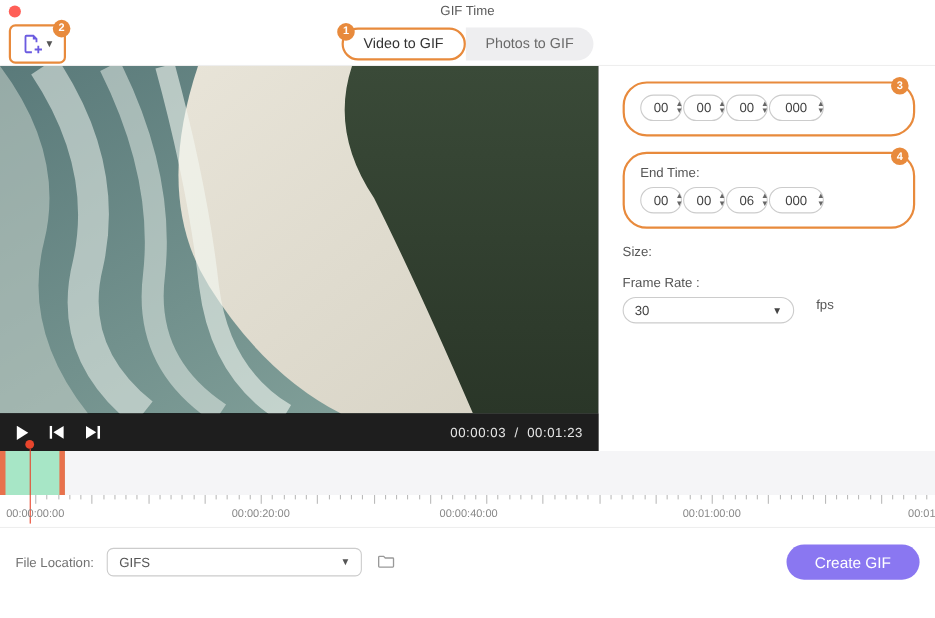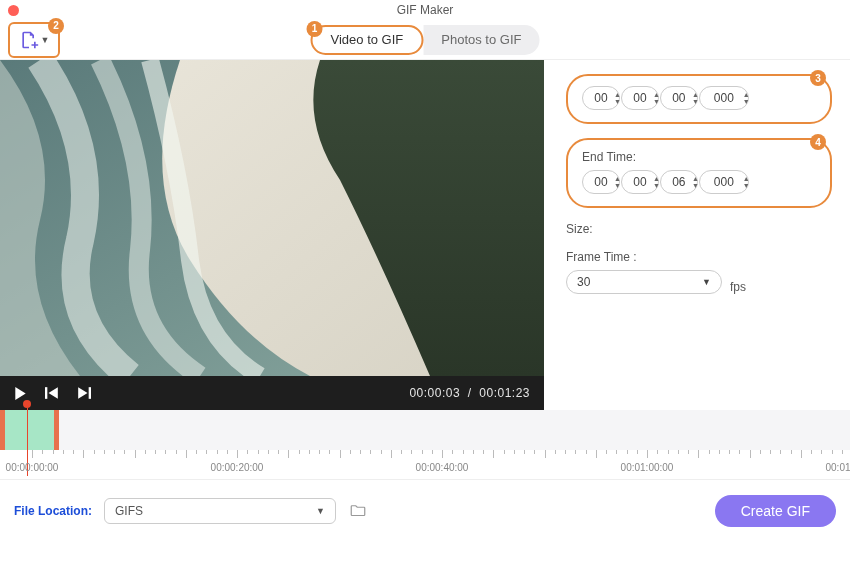--- a/index.html
+++ b/index.html
@@ -39,48 +39,48 @@
   .group-label { font-size: 12px; color: #555; margin-bottom: 6px; }
   .spinners { display: flex; align-items: center; }
   .num-input { width: 38px; height: 24px; border: 1px solid #ccc; border-radius: 12px; text-align: center; font-size: 12px; color: #444; }
   .num-input.wide { width: 50px; }
   .spin-btns { display: flex; flex-direction: column; gap: 0; margin-left: -6px; }
   .spin-btns span { font-size: 7px; color: #666; line-height: 7px; cursor: pointer; }
   .field-row { display: flex; flex-direction: column; gap: 6px; }
   .field-label { font-size: 12px; color: #555; }
   .size-row { display: flex; align-items: center; gap: 8px; font-size: 12px; color: #555; }
   .size-input { width: 78px; height: 24px; border: 1px solid #ccc; border-radius: 12px; text-align: center; font-size: 12px; }
-  .fr-row { display: flex; align-items: flex-end; gap: 8px; }
+  .fr-row { display: flex; align-items: flex-start; gap: 20px; }
   .select { width: 156px; height: 24px; border: 1px solid #ccc; border-radius: 12px; padding: 0 10px; font-size: 12px; color: #444; display: flex; align-items: center; justify-content: space-between; }
   .unit { font-size: 12px; color: #555; }
 
   .timeline { height: 70px; border-bottom: 1px solid #eee; position: relative; }
   .track { height: 40px; background: #f5f5f7; position: relative; }
   .clip { position: absolute; left: 0; top: 0; height: 40px; width: 59px; background: #a7e6c6; border-left: 5px solid #e8714c; border-right: 5px solid #e8714c; }
   .playhead { position: absolute; top: -10px; left: 27px; width: 0; height: 60px; }
   .playhead::before { content: ""; position: absolute; top: 0; left: -4px; width: 8px; height: 8px; background: #e8452c; border-radius: 50%; }
   .playhead::after { content: ""; position: absolute; top: 8px; left: -0.5px; width: 1px; height: 68px; background: #e8452c; }
   .ruler { height: 26px; position: relative; }
   .tick-label { position: absolute; top: 12px; font-size: 10px; color: #888; transform: translateX(-50%); white-space: nowrap; }
   .ticks { position:absolute; left:0; right:0; top:0; height:10px; }
   .tick { position:absolute; top:0; width:1px; height:4px; background:#bbb; }
   .tick.major { height:8px; }
 
   .footer { height: 62px; display: flex; align-items: center; padding: 0 14px; gap: 12px; }
-  .footer-label { font-size: 12px; color: #1d4ed8; font-weight: bold; }
+  .footer-label { font-size: 12px; color: #737373; }
   .loc-select { width: 232px; height: 26px; border: 1px solid #ccc; border-radius: 6px; padding: 12px 10px; font-size: 12px; display: flex; align-items: center; justify-content: space-between; color: #555; }
   .folder-btn { width: 20px; height: 18px; color: #888; }
   .create-btn { margin-left: auto; height: 32px; padding: 0 26px; border-radius: 16px; background: #8a77f1; color: #fff; font-size: 14px; font-weight: 500; border: none; cursor: pointer; }
 </style>
 </head>
 <body>
 
 <div class="titlebar">
   <div class="traffic-light"></div>
-  <div class="title">GIF Maker</div>
+  <div class="title">GIF Time</div>
 </div>
 
 <div class="toolbar">
   <div class="add-btn">
     <div class="badge badge2">2</div>
     <span class="add-icon">
       <svg viewBox="0 0 24 24">
           <path fill="#6b5be0" d="M6 2h8l4 4v4h-2V7h-3V4H6v16h6v2H6a2 2 0 0 1-2-2V4a2 2 0 0 1 2-2z"></path>
           <path fill="#6b5be0" d="M18 14h2v3h3v2h-3v3h-2v-3h-3v-2h3z"></path>
         </svg>
@@ -203,21 +203,21 @@
             <span>▼</span>
           </div>
       </div>
     </div>
 
     <div class="field-row">
       <div class="field-label">Size:</div>
     </div>
 
     <div class="field-row">
-      <div class="field-label">Frame Time :</div>
+      <div class="field-label">Frame Rate :</div>
       <div class="fr-row">
         <div class="select">
           <span>30</span>
           <span style="font-size:9px;">▼</span>
         </div>
         <span class="unit">fps</span>
       </div>
     </div>
   </div>
 </div>
@@ -305,21 +305,21 @@
         <div class="tick" style="left: 780.25px;"></div>
         <div class="tick" style="left: 790.5px;"></div>
         <div class="tick major" style="left: 800.75px;"></div>
         <div class="tick" style="left: 811px;"></div>
         <div class="tick" style="left: 821.25px;"></div>
         <div class="tick" style="left: 831.5px;"></div>
         <div class="tick" style="left: 841.75px;"></div>
       </div>
     <span class="tick-label" style="left:32px">00:00:00:00</span>
     <span class="tick-label" style="left:237px">00:00:20:00</span>
-    <span class="tick-label" style="left:442px">00:00:40:00</span>
+    <span class="tick-label" style="left:426px">00:00:40:00</span>
     <span class="tick-label" style="left:647px">00:01:00:00</span>
     <span class="tick-label" style="left:838px">00:01</span>
   </div>
 </div>
 
 <div class="footer">
   <span class="footer-label">File Location:</span>
   <div class="loc-select">
     <span>GIFS</span>
     <span style="font-size:9px;">▼</span>

